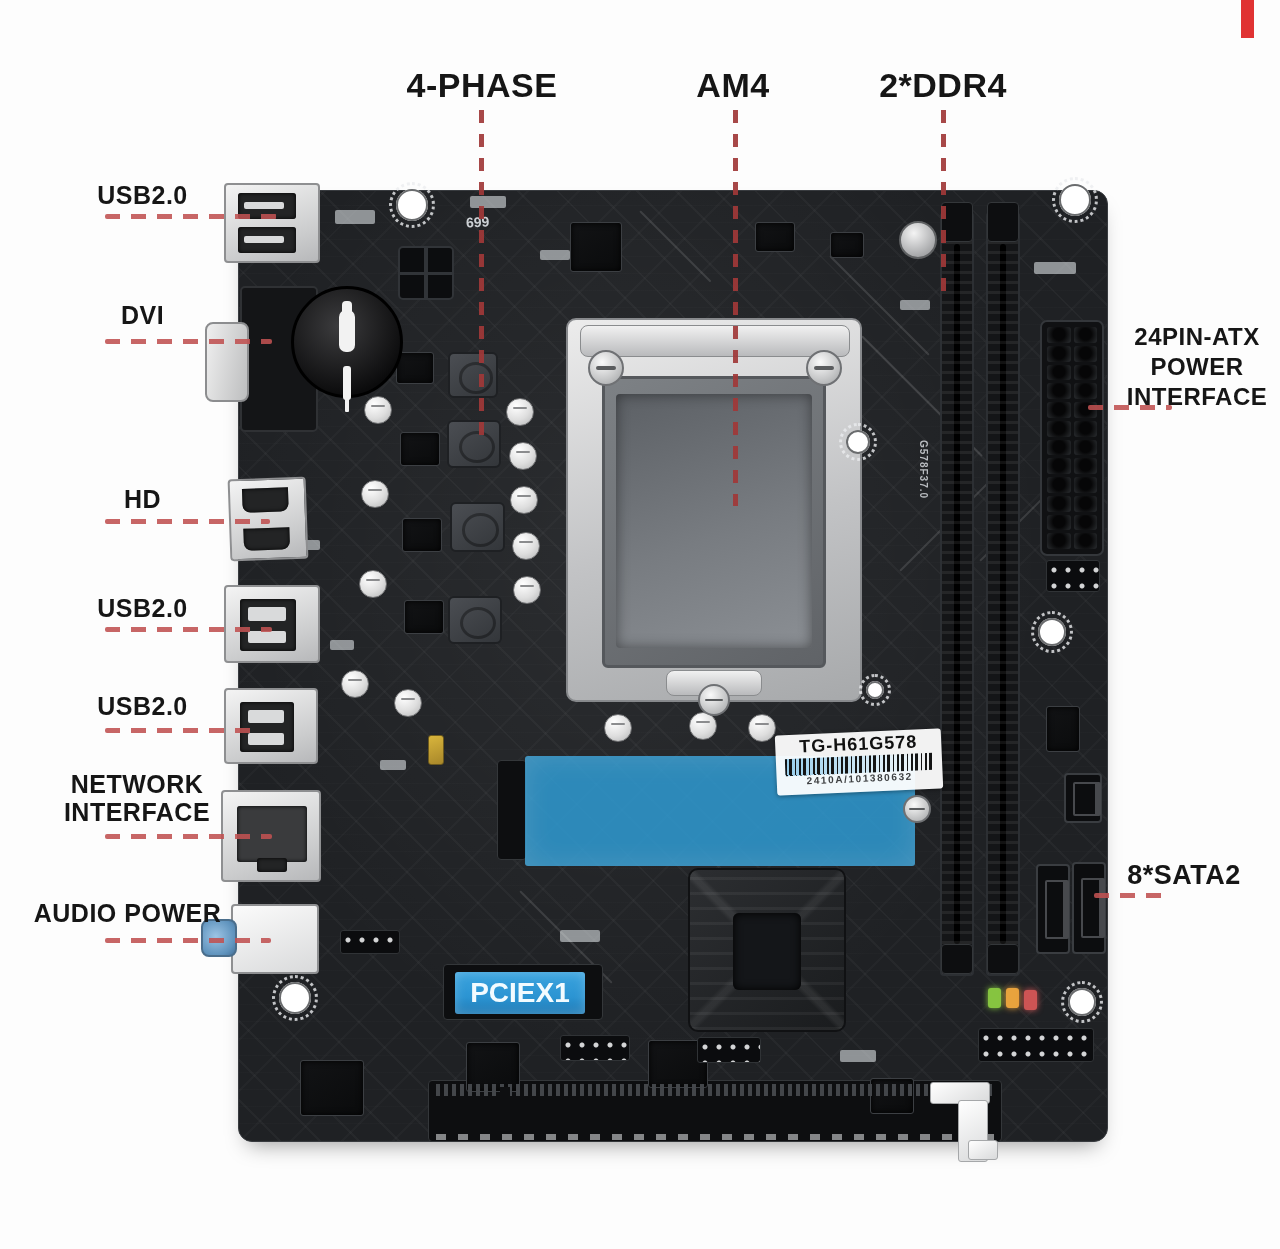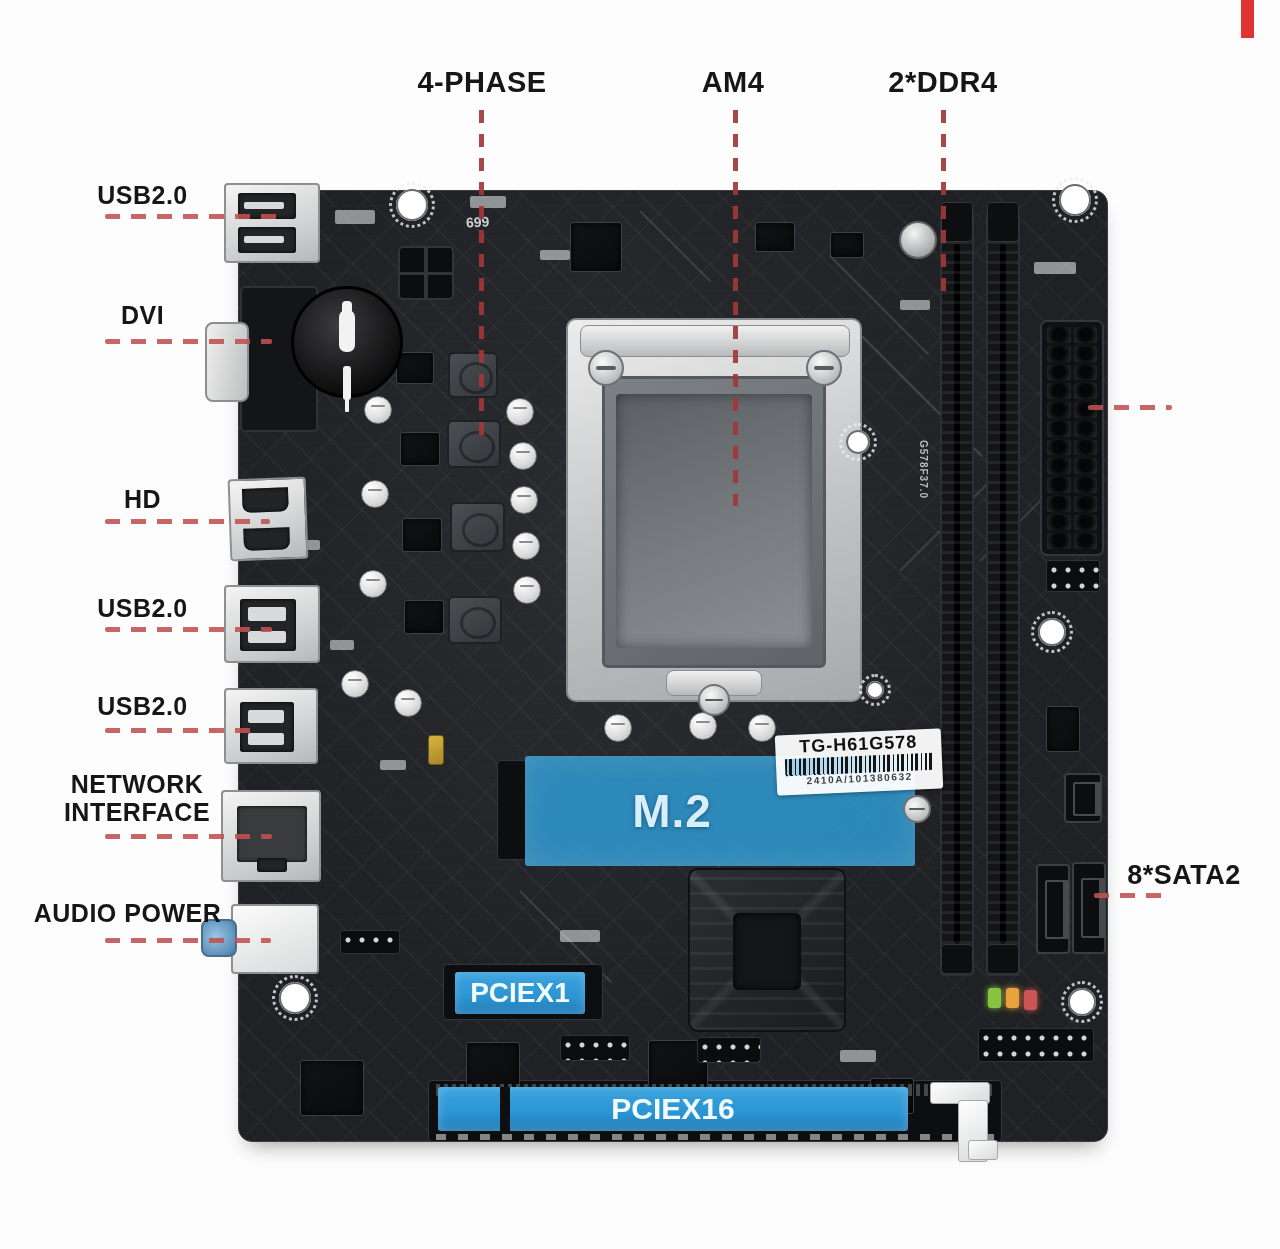--- a/index.html
+++ b/index.html
@@ -19,21 +19,21 @@
       radial-gradient(ellipse at 45% 38%, rgba(255,255,255,.055), transparent 62%),
       repeating-linear-gradient(45deg, rgba(255,255,255,.03) 0 2px, transparent 2px 28px),
       repeating-linear-gradient(-45deg, rgba(255,255,255,.022) 0 2px, transparent 2px 36px),
       repeating-linear-gradient(0deg, rgba(255,255,255,.013) 0 1px, transparent 1px 17px),
       var(--pcb,#1f2124);}
   .abs{position:absolute}
 
   
   .lbl{position:absolute;z-index:12;color:var(--callout-text,#161616);font-weight:700;
        font-size:25px;letter-spacing:.5px;line-height:1.12;text-align:center}
-  .lbl.top{top:66px;width:170px;font-size:29px}
+  .lbl.top{top:66px;width:170px;font-size:34px}
   .lbl.right{line-height:1.26;font-size:24px}
   .dash-h{position:absolute;z-index:12;height:5px;border-radius:2px;opacity:.88;
     background:repeating-linear-gradient(90deg,var(--callout-line,#c05151) 0 15px,transparent 15px 26px)}
   .dash-v{position:absolute;z-index:12;width:5px;opacity:.92;
     background:repeating-linear-gradient(180deg,var(--callout-line-vertical,#a03838) 0 13px,transparent 13px 24px)}
 
   
   .port{position:absolute;z-index:4;border:2px solid #8e8f91;border-radius:4px;
     background:linear-gradient(160deg,#f4f4f4,#cbcccd 70%,#b7b8ba)}
   .port .slot{position:absolute;background:#232425;border-radius:3px;box-shadow:inset 0 0 4px #000}
@@ -287,37 +287,35 @@
       </div>
     </div>
   <div class="pheader" style="left:1046px;top:560px;width:54px;height:32px"></div>
 
   <div class="sata" style="left:1064px;top:773px;width:38px;height:50px"></div>
   <div class="sata" style="left:1036px;top:864px;width:34px;height:90px"></div>
   <div class="sata" style="left:1072px;top:862px;width:34px;height:92px"></div>
 
   <div class="slotbar" style="left:497px;top:760px;width:30px;height:100px"></div>
   <div class="m2-overlay" style="left:525px;top:756px;width:390px;height:110px"></div>
-  <div class="m2-text" style="left:602px;top:784px;width:140px;text-align:center">M.2</div>
   <div class="screw" style="left:903px;top:795px;width:28px;height:28px"></div>
 
   <div class="sticker">
     <div class="model">TG-H61G578</div>
     <div class="barcode"></div>
     <div class="serial">2410A/101380632</div>
   </div>
 
   <div class="heatsink" style="left:688px;top:868px;width:158px;height:164px"></div>
 
   <div class="slotbar" style="left:443px;top:964px;width:160px;height:56px"></div>
   <div class="blue-tag" style="left:455px;top:972px;width:130px;height:42px;font-size:28px">PCIEX1</div>
 
   <div class="slotbar" style="left:428px;top:1080px;width:574px;height:62px"></div>
   <div class="pinstrip" style="left:436px;top:1084px;width:558px"></div>
-  <div class="blue-tag" style="left:438px;top:1087px;width:470px;height:44px;font-size:30px">PCIEX16</div>
   <div class="abs" style="left:500px;top:1087px;width:10px;height:44px;background:#0e0f11;z-index:6"></div>
   <div class="solderstrip" style="left:436px;top:1134px;width:558px"></div>
   <div class="clip" style="left:930px;top:1082px;width:60px;height:22px"></div>
   <div class="clip" style="left:958px;top:1100px;width:30px;height:62px"></div>
   <div class="clip" style="left:968px;top:1140px;width:30px;height:20px"></div>
 
   <div class="battery" style="left:291px;top:286px;width:112px;height:112px">
     <div class="batt-icon"></div>
   </div>
   <div class="conn4" style="left:398px;top:246px;width:56px;height:54px"></div>
@@ -340,18 +338,19 @@
   <div class="dash-h" style="left:105px;top:519px;width:165px"></div>
   <div class="lbl" style="left:45px;top:594px;width:195px">USB2.0</div>
   <div class="dash-h" style="left:105px;top:627px;width:167px"></div>
   <div class="lbl" style="left:45px;top:692px;width:195px">USB2.0</div>
   <div class="dash-h" style="left:105px;top:728px;width:148px"></div>
   <div class="lbl" style="left:62px;top:770px;width:150px">NETWORK INTERFACE</div>
   <div class="dash-h" style="left:105px;top:834px;width:167px"></div>
   <div class="lbl" style="left:30px;top:899px;width:195px">AUDIO POWER</div>
   <div class="dash-h" style="left:105px;top:938px;width:166px"></div>
 
+  <div class="lbl right" style="left:1126px;top:322px;width:142px">24PIN-ATX POWER INTERFACE</div>
   <div class="dash-h" style="left:1088px;top:405px;width:84px"></div>
   <div class="lbl right" style="left:1104px;top:858px;width:160px;font-size:27px">8*SATA2</div>
   <div class="dash-h" style="left:1094px;top:893px;width:78px"></div>
 
   <div class="corner-mark"></div>
 </div>
 
 </body></html>

